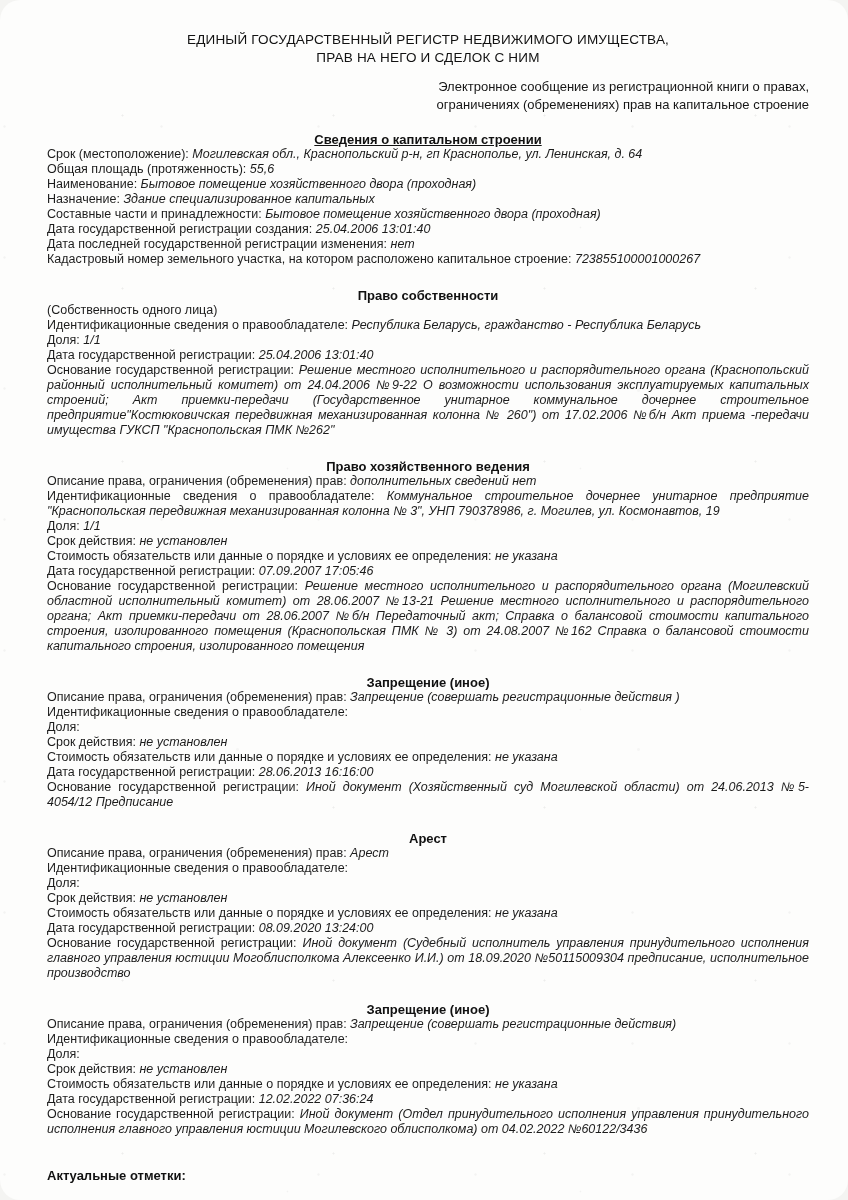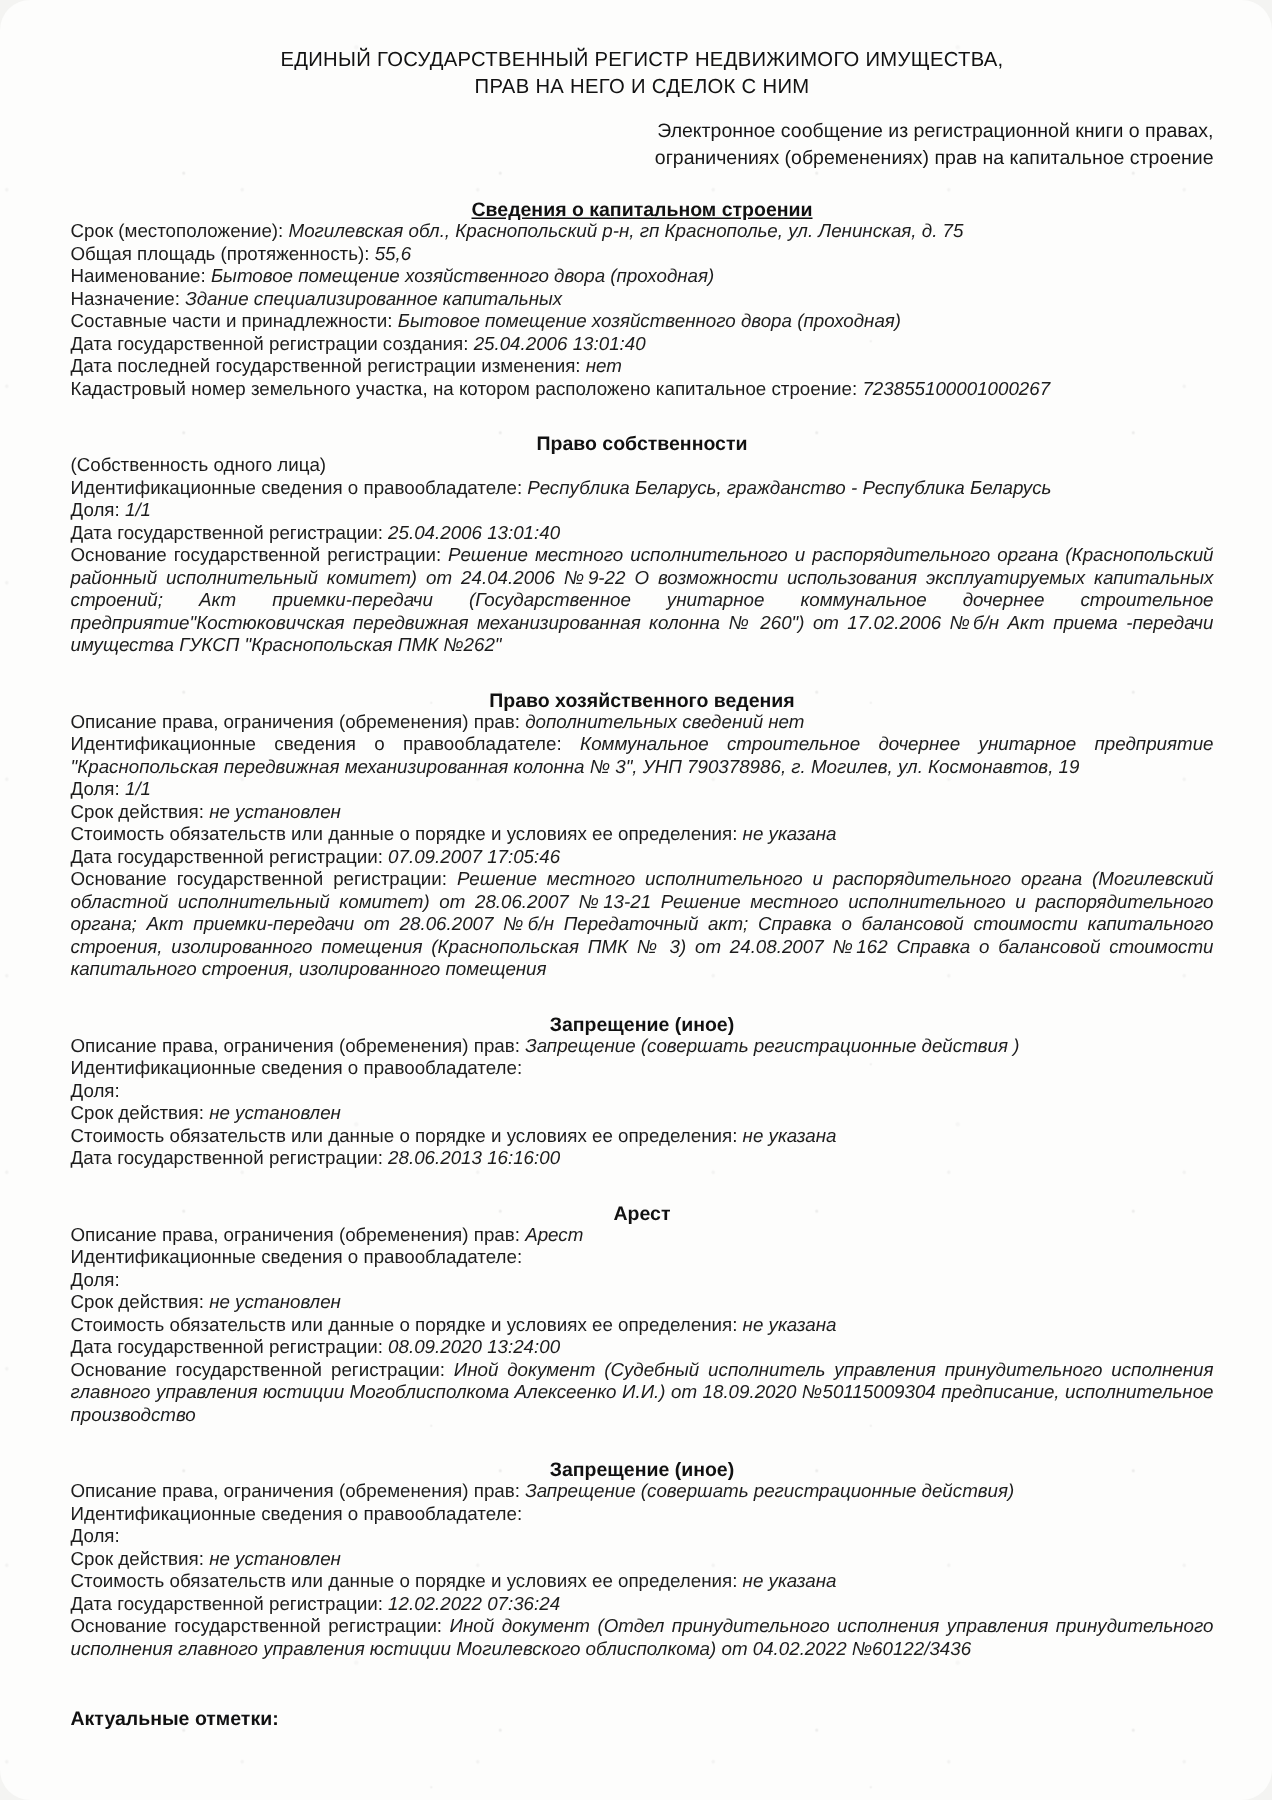--- a/index.html
+++ b/index.html
@@ -91,21 +91,21 @@
     </div>
 
     <div class="doc-subtitle">
       <div>Электронное сообщение из регистрационной книги о правах,</div>
       <div>ограничениях (обременениях) прав на капитальное строение</div>
     </div>
 
     <div id="sections">
         <section class="sec">
           <div class="sec-h u">Сведения о капитальном строении</div>
-          <div class="row"><span class="lbl">Срок (местоположение):</span> <span class="val">Могилевская обл., Краснопольский р-н, гп Краснополье, ул. Ленинская, д. 75</span></div>
+          <div class="row"><span class="lbl">Срок (местоположение):</span> <span class="val">Могилевская обл., Краснопольский р-н, гп Краснополье, ул. Ленинская, д. 64</span></div>
           <div class="row"><span class="lbl">Общая площадь (протяженность):</span> <span class="val">55,6</span></div>
           <div class="row"><span class="lbl">Наименование:</span> <span class="val">Бытовое помещение хозяйственного двора (проходная)</span></div>
           <div class="row"><span class="lbl">Назначение:</span> <span class="val">Здание специализированное капитальных</span></div>
           <div class="row"><span class="lbl">Составные части и принадлежности:</span> <span class="val">Бытовое помещение хозяйственного двора (проходная)</span></div>
           <div class="row"><span class="lbl">Дата государственной регистрации создания:</span> <span class="val">25.04.2006 13:01:40</span></div>
           <div class="row"><span class="lbl">Дата последней государственной регистрации изменения:</span> <span class="val">нет</span></div>
           <div class="row"><span class="lbl">Кадастровый номер земельного участка, на котором расположено капитальное строение:</span> <span class="val">723855100001000267</span></div>
         </section>
         <section class="sec">
           <div class="sec-h">Право собственности</div>
@@ -126,20 +126,21 @@
           <div class="row"><span class="lbl">Основание государственной регистрации:</span> <span class="val">Решение местного исполнительного и распорядительного органа (Могилевский областной исполнительный комитет) от 28.06.2007 №13-21 Решение местного исполнительного и распорядительного органа; Акт приемки-передачи от 28.06.2007 №б/н Передаточный акт; Справка о балансовой стоимости капитального строения, изолированного помещения (Краснопольская ПМК № 3) от 24.08.2007 №162 Справка о балансовой стоимости капитального строения, изолированного помещения</span></div>
         </section>
         <section class="sec">
           <div class="sec-h">Запрещение (иное)</div>
           <div class="row"><span class="lbl">Описание права, ограничения (обременения) прав:</span> <span class="val">Запрещение (совершать регистрационные действия )</span></div>
           <div class="row"><span class="lbl">Идентификационные сведения о правообладателе:</span></div>
           <div class="row"><span class="lbl">Доля:</span></div>
           <div class="row"><span class="lbl">Срок действия:</span> <span class="val">не установлен</span></div>
           <div class="row"><span class="lbl">Стоимость обязательств или данные о порядке и условиях ее определения:</span> <span class="val">не указана</span></div>
           <div class="row"><span class="lbl">Дата государственной регистрации:</span> <span class="val">28.06.2013 16:16:00</span></div>
+          <div class="row"><span class="lbl">Основание государственной регистрации:</span> <span class="val">Иной документ (Хозяйственный суд Могилевской области) от 24.06.2013 №5-4054/12 Предписание</span></div>
         </section>
         <section class="sec">
           <div class="sec-h">Арест</div>
           <div class="row"><span class="lbl">Описание права, ограничения (обременения) прав:</span> <span class="val">Арест</span></div>
           <div class="row"><span class="lbl">Идентификационные сведения о правообладателе:</span></div>
           <div class="row"><span class="lbl">Доля:</span></div>
           <div class="row"><span class="lbl">Срок действия:</span> <span class="val">не установлен</span></div>
           <div class="row"><span class="lbl">Стоимость обязательств или данные о порядке и условиях ее определения:</span> <span class="val">не указана</span></div>
           <div class="row"><span class="lbl">Дата государственной регистрации:</span> <span class="val">08.09.2020 13:24:00</span></div>
           <div class="row"><span class="lbl">Основание государственной регистрации:</span> <span class="val">Иной документ (Судебный исполнитель управления принудительного исполнения главного управления юстиции Могоблисполкома Алексеенко И.И.) от 18.09.2020 №50115009304 предписание, исполнительное производство</span></div>

